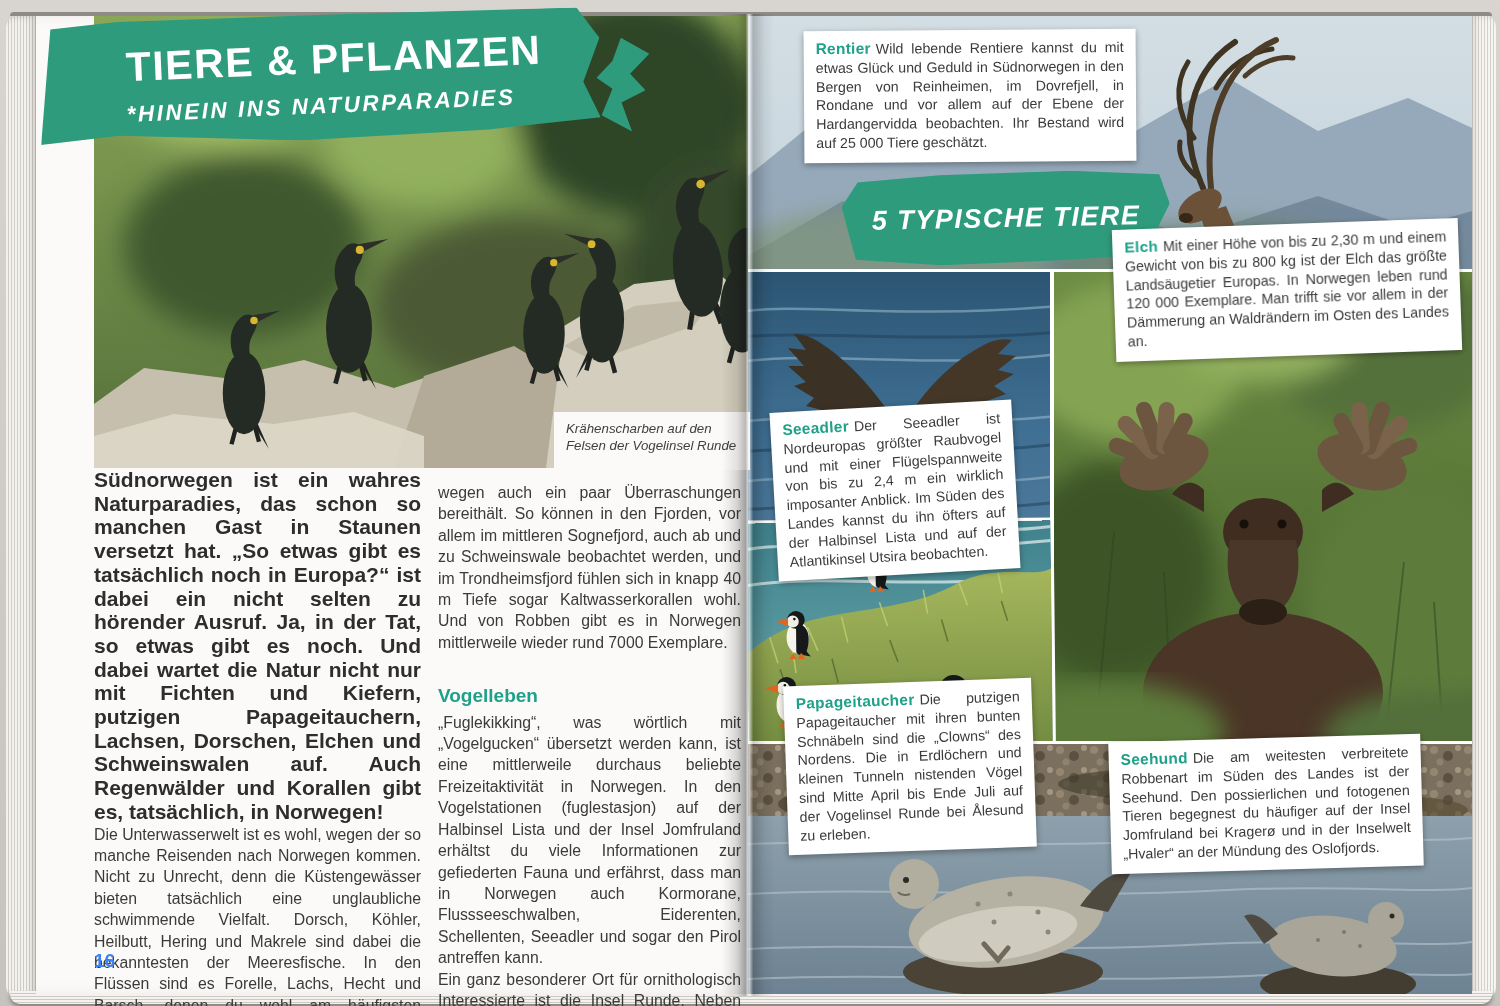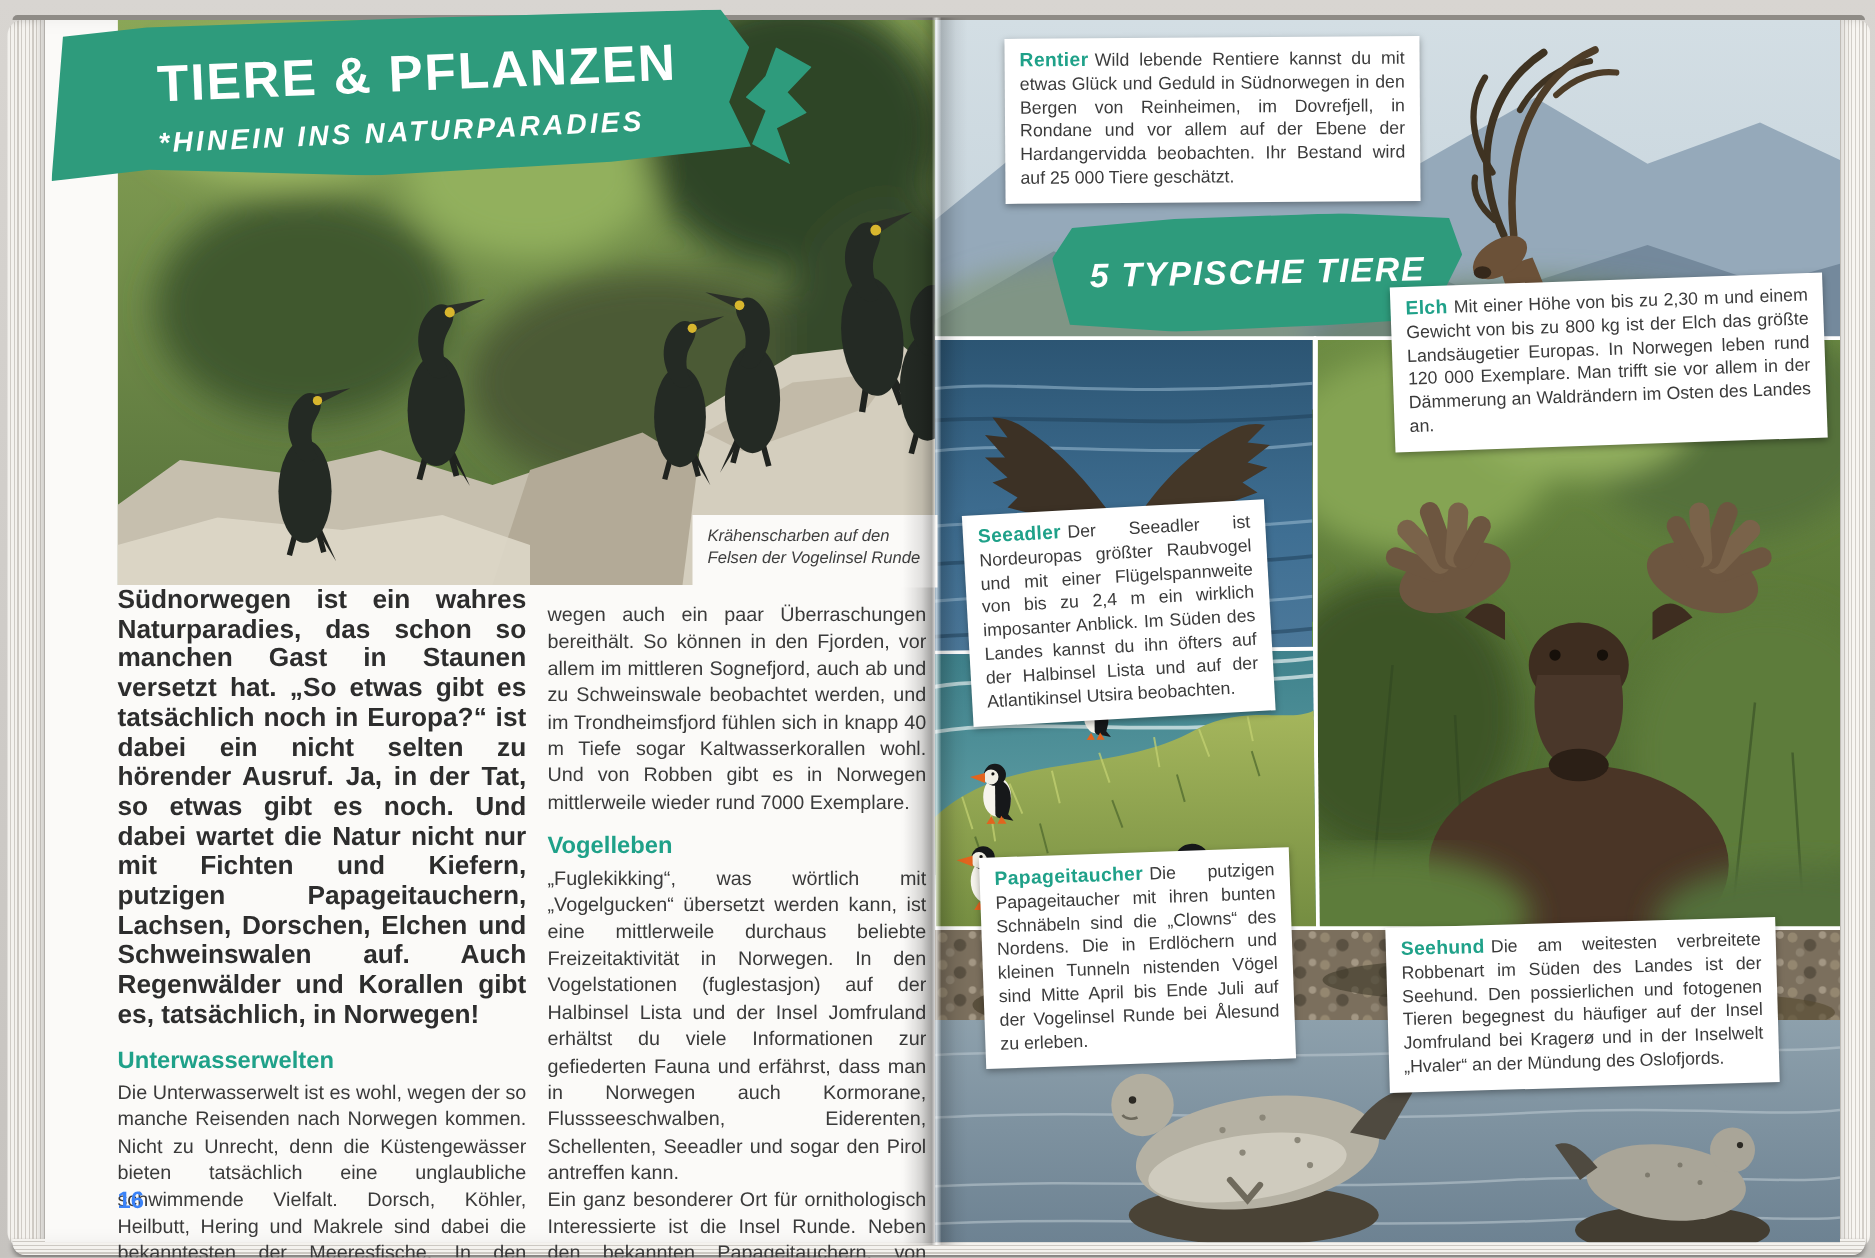--- a/index.html
+++ b/index.html
@@ -131,27 +131,26 @@
     <div class="banner">
       <div class="t1">TIERE &amp; PFLANZEN</div>
       <div class="t2">*HINEIN INS NATURPARADIES</div>
     </div>
     <div class="banner-splash"></div>
 
     <div class="caption">Krähenscharben auf den Felsen der Vogelinsel Runde</div>
 
     <div class="col col1">
       <p class="intro">Südnorwegen ist ein wahres Naturparadies, das schon so manchen Gast in Staunen versetzt hat. „So etwas gibt es tatsächlich noch in Europa?“ ist dabei ein nicht selten zu hörender Ausruf. Ja, in der Tat, so etwas gibt es noch. Und dabei wartet die Natur nicht nur mit Fichten und Kiefern, putzigen Papageitauchern, Lachsen, Dorschen, Elchen und Schweinswalen auf. Auch Regenwälder und Korallen gibt es, tatsächlich, in Norwegen!</p>
-      <div class="teal-head">Unterwasserwelten</div>
       <p>Die Unterwasserwelt ist es wohl, wegen der so manche Reisenden nach Norwegen kommen. Nicht zu Unrecht, denn die Küstengewässer bieten tatsächlich eine unglaubliche schwimmende Vielfalt. Dorsch, Köhler, Heilbutt, Hering und Makrele sind dabei die bekanntesten der Meeresfische. In den Flüssen sind es Forelle, Lachs, Hecht und Barsch, denen du wohl am häufigsten begegnen kannst. Angesichts der erstaunlichen Vielfalt unter dem Meeresspiegel mag es nicht verwundern, dass Nor-</p>
     </div>
 
     <div class="col col2">
       <p style="margin-top:14px">wegen auch ein paar Überraschungen bereithält. So können in den Fjorden, vor allem im mittleren Sognefjord, auch ab und zu Schweinswale beobachtet werden, und im Trondheimsfjord fühlen sich in knapp 40 m Tiefe sogar Kaltwasserkorallen wohl. Und von Robben gibt es in Norwegen mittlerweile wieder rund 7000 Exemplare.</p>
-      <div class="teal-head" style="margin-top:13px">Vogelleben</div>
+      <div class="teal-head" style="margin-top:32px">Vogelleben</div>
       <p>„Fuglekikking“, was wörtlich mit „Vogelgucken“ übersetzt werden kann, ist eine mittlerweile durchaus beliebte Freizeitaktivität in Norwegen. In den Vogelstationen (fuglestasjon) auf der Halbinsel Lista und der Insel Jomfruland erhältst du viele Informationen zur gefiederten Fauna und erfährst, dass man in Norwegen auch Kormorane, Flussseeschwalben, Eiderenten, Schellenten, Seeadler und sogar den Pirol antreffen kann.</p>
       <p>Ein ganz besonderer Ort für ornithologisch Interessierte ist die Insel Runde. Neben den bekannten Papageitauchern, von denen dort Jahr für Jahr 170 000 Paare nisten, können unter anderem auch</p>
     </div>
 
     <div class="pageno">16</div>
   </div>
 
   <div class="page page-right">
 
     <div class="photo ph-landscape">

